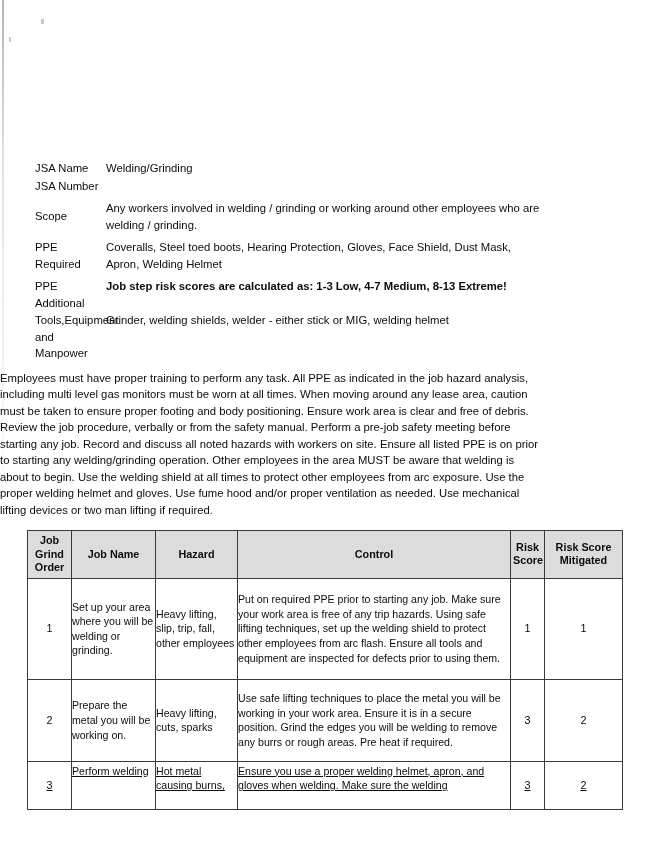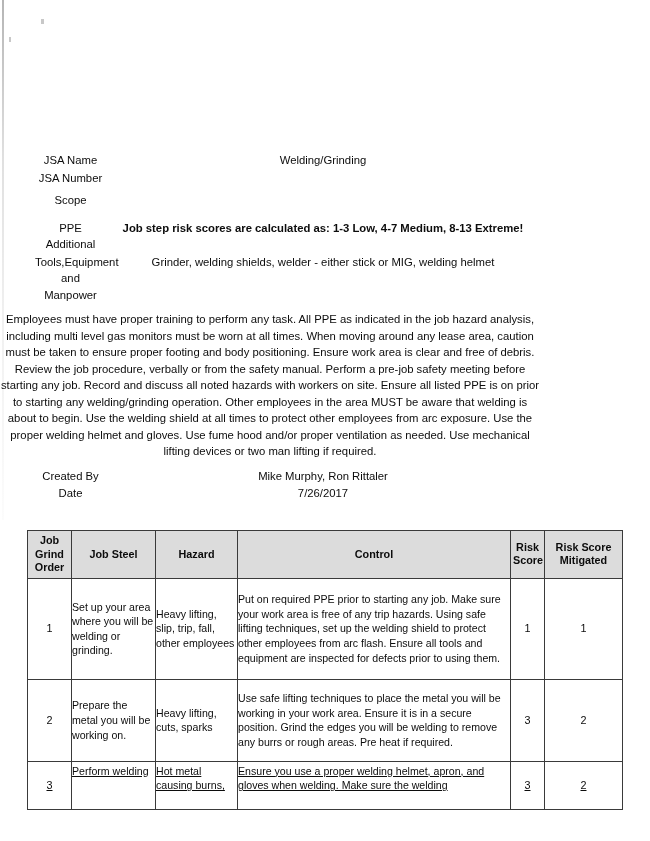--- a/index.html
+++ b/index.html
@@ -35,23 +35,22 @@
     background: #9a9a9a;
     opacity: .55;
   }
   .speck.a { left: 41px; top: 19px;  width: 3px; height: 5px; }
   .speck.b { left: 9px;  top: 37px;  width: 2px; height: 5px; }
 
   
   .meta {
     position: absolute;
     left: 0;
-    top: 152px;
+    top: 160px;
     width: 540px;
-    text-align: center;
   }
   .meta-row {
     display: flex;
     align-items: flex-start;
     margin-bottom: 1px;
   }
   .meta-row.center { align-items: center; }
   .meta-label {
     width: 106px;
     flex: 0 0 106px;
@@ -143,24 +142,29 @@
   </div>
 
   <div class="meta-row">
     <div class="meta-label">JSA Number</div>
   </div>
 
   <div class="gap-sm"></div>
 
   <div class="meta-row center">
     <div class="meta-label">Scope</div>
+    <div class="meta-value">Any workers involved in welding / grinding or working around other employees who are welding / grinding.</div>
   </div>
 
   <div class="gap-sm"></div>
 
+  <div class="meta-row center">
+    <div class="meta-label">PPE Required</div>
+    <div class="meta-value">Coveralls, Steel toed boots, Hearing Protection, Gloves, Face Shield, Dust Mask, Apron, Welding Helmet</div>
+  </div>
 
   <div class="gap-sm"></div>
 
   <div class="meta-row">
     <div class="meta-label">PPE Additional</div>
     <div class="meta-value bold">Job step risk scores are calculated as: 1-3 Low, 4-7 Medium, 8-13 Extreme!</div>
   </div>
 
   <div class="meta-row">
     <div class="meta-label">Tools,Equipment and Manpower</div>
@@ -192,21 +196,21 @@
     <col class="col-order">
       <col class="col-step">
       <col class="col-haz">
     <col class="col-ctrl">
       <col class="col-risk">
       <col class="col-mit">
   </colgroup>
   <thead>
     <tr>
       <th>Job Grind Order</th>
-      <th>Job Steel</th>
+      <th>Job Name</th>
       <th>Hazard</th>
       <th>Control</th>
       <th>Risk Score</th>
       <th>Risk Score Mitigated</th>
     </tr>
   </thead>
   <tbody>
     <tr class="row-1">
       <td class="cell-num">1</td>
       <td class="cell-text">Set up your area where you will be welding or grinding.</td>

